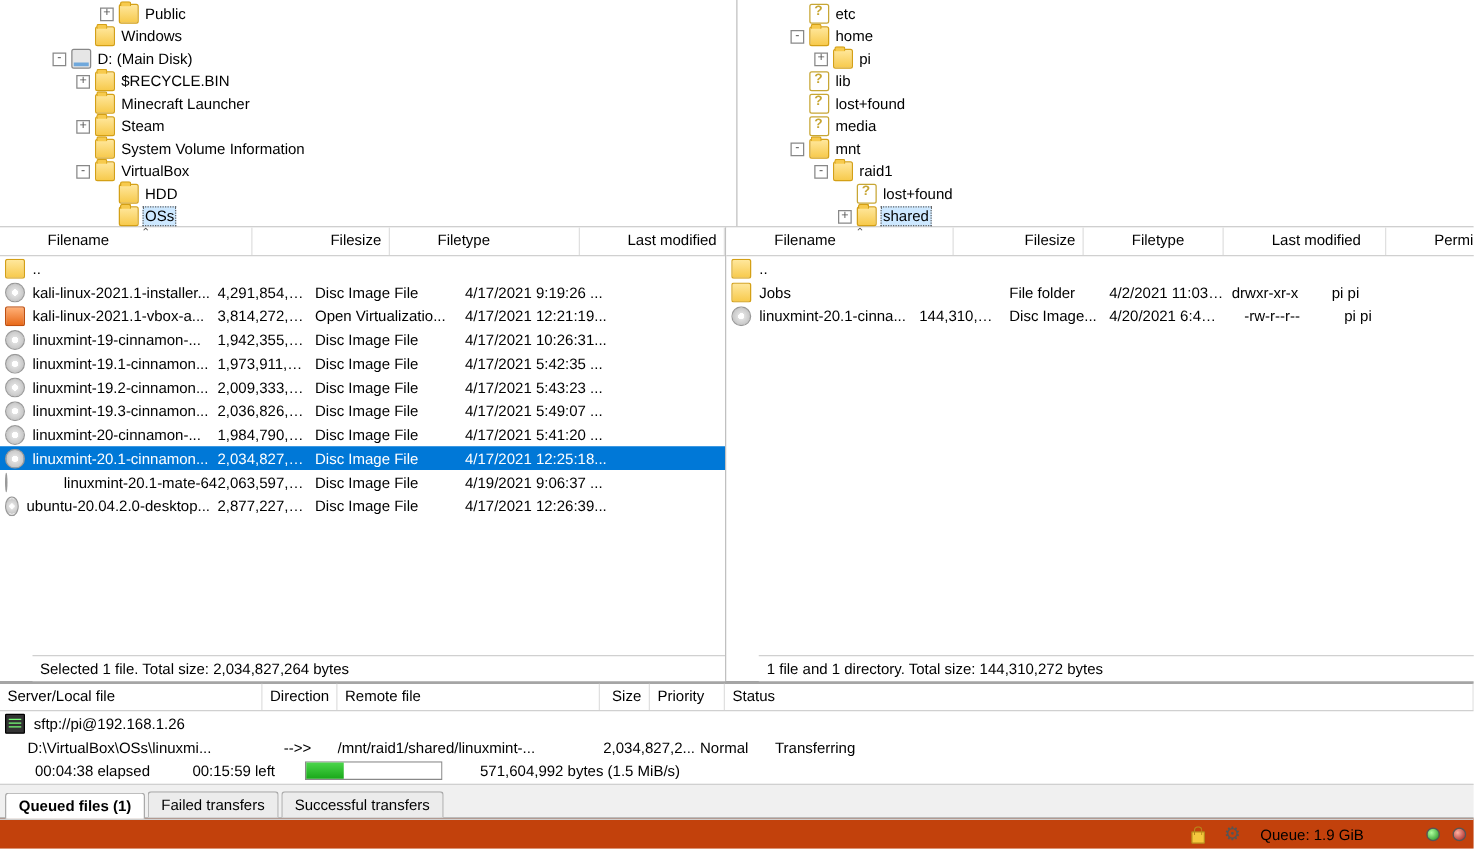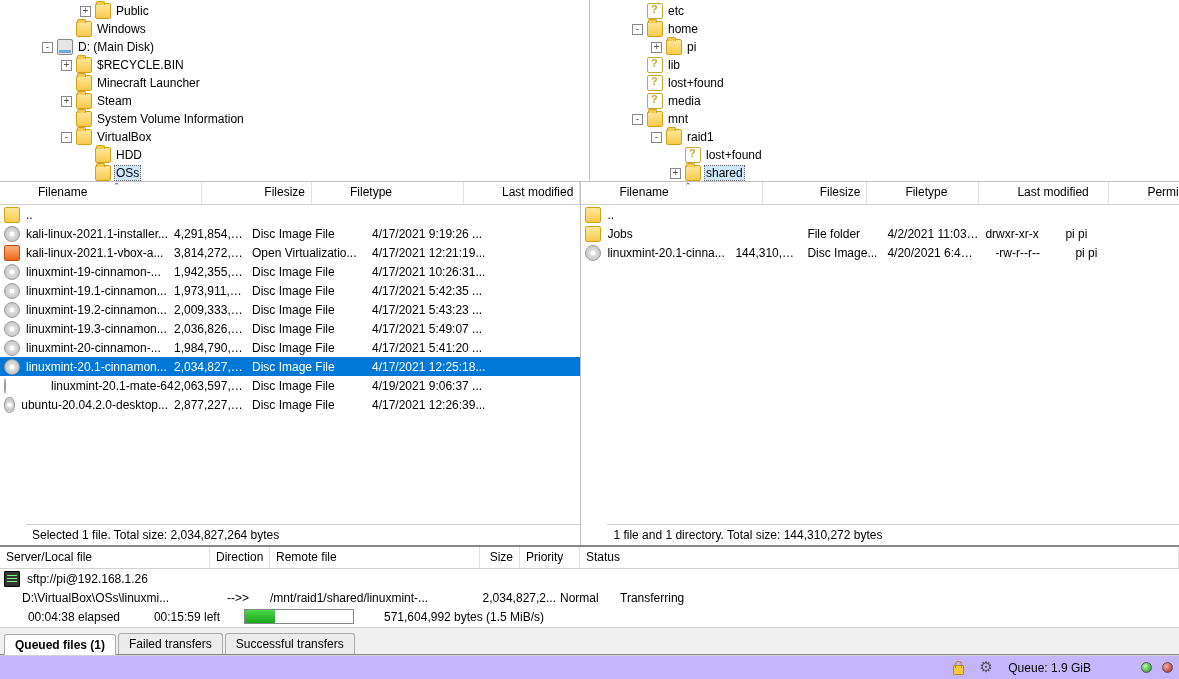--- a/index.html
+++ b/index.html
@@ -70,21 +70,21 @@
   .progress { width:110px; height:15px; border:1px solid #888; position:relative; background:#fff; }
   .progress-bar { position:absolute; left:0; top:0; bottom:0; background:linear-gradient(#4bd64b,#1aa81a); }
   .progress-text { position:absolute; left:0; right:0; top:0; bottom:0; text-align:center; font-size:11px; line-height:13px;margin-top:20px; }
 
   
   .tabs { display:flex; align-items:flex-end; height:28px; padding:4px 4px 0 4px; background:#f0f0f0; border-top:1px solid #d0d0d0; border-bottom:1px solid #888; gap:2px; }
   .tab { border:1px solid #aaa; border-bottom:none; border-radius:3px 3px 0 0; padding:3px 10px; background:#ececec; cursor:default; font-size:12px; }
   .tab.active { background:#fff; font-weight:bold; position:relative; top:1px; }
 
   
-  .statusbar { display:flex; align-items:center; height:24px; border-top:1px solid #d0d0d0; background:#c4b5fd; padding:0 6px; gap:10px; }
+  .statusbar { display:flex; align-items:center; height:24px; border-top:1px solid #d0d0d0; background:#c2410c; padding:0 6px; gap:10px; }
   .statusbar .spacer { flex:1; }
   .led { width:11px; height:11px; border-radius:50%; border:1px solid #555; }
   .led.green { background:radial-gradient(circle at 35% 35%,#afff9f,#1a8a1a); }
   .led.red   { background:radial-gradient(circle at 35% 35%,#ffb0a0,#a01a1a); }
 </style>
 </head>
 <body>
 
 <div class="top-row">
   <div class="tree-pane left" id="local-tree">

